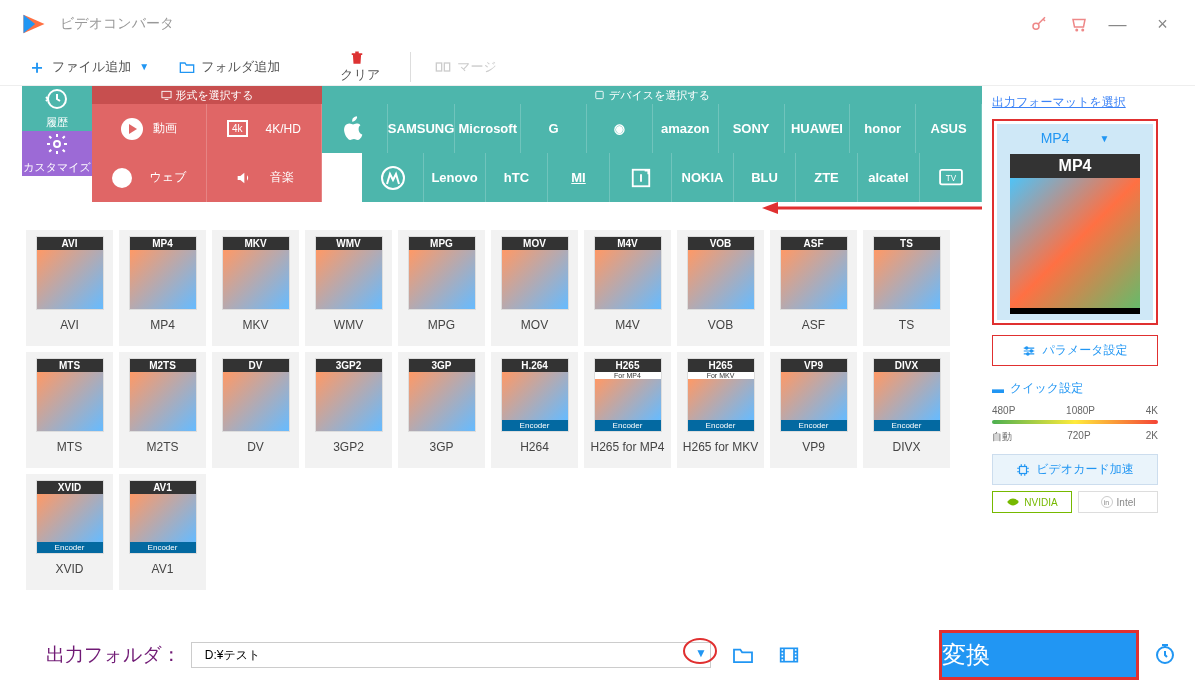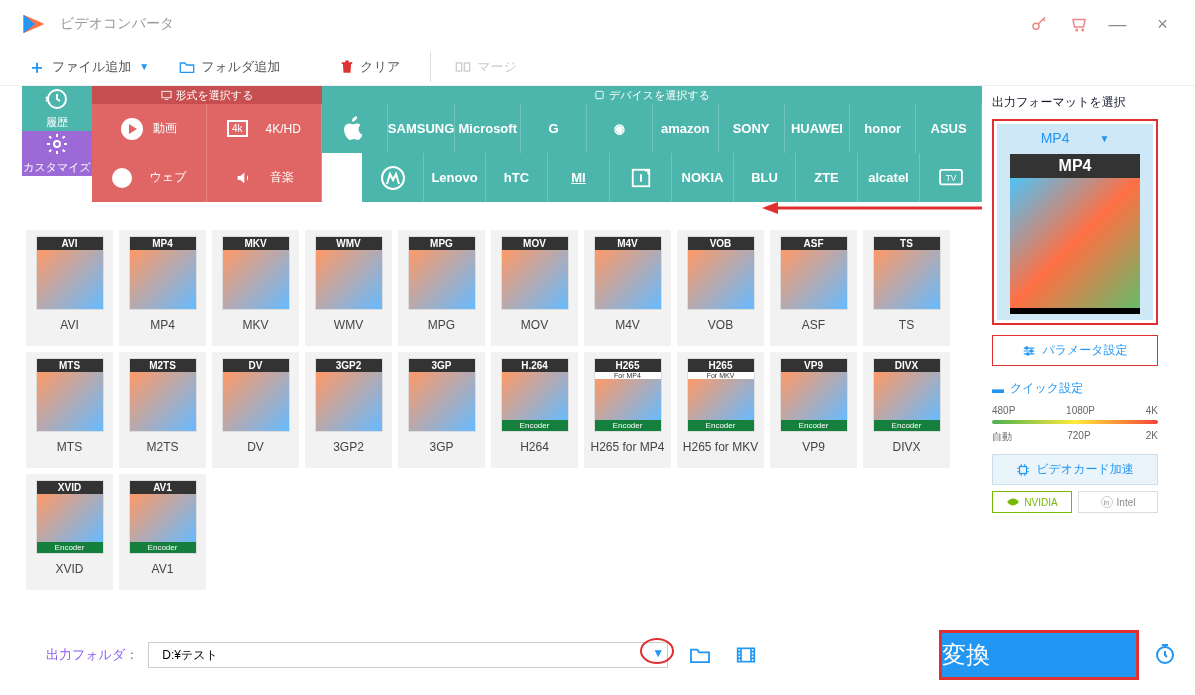--- a/index.html
+++ b/index.html
@@ -45,25 +45,25 @@
   .brand { color: #fff; font-weight: bold; font-size: 13px; }
   
   .arrow-overlay { position: relative; height: 16px; margin-top: 4px; }
   .red-arrow { position: absolute; right: 0; top: -8px; }
   
   .format-grid { display: flex; flex-wrap: wrap; gap: 6px; padding: 8px 4px; }
   .fmt-item { width: 87px; height: 116px; background: #f2f2f2; display: flex; flex-direction: column; align-items: center; padding-top: 6px; cursor: pointer; }
   .fmt-thumb { width: 68px; height: 74px; background: #fff; border: 1px solid #ddd; position: relative; display:flex; flex-direction:column; }
   .fmt-label-bar { background: #333; color: #fff; font-size: 10px; text-align: center; padding: 1px 0; font-weight: bold; }
   .fmt-body { flex:1; background: linear-gradient(135deg,#f96 0%,#6bf 100%); position:relative; }
-  .fmt-enc { background:#15803d; color:#fff; font-size:8px; text-align:center; padding:1px 0; }
+  .fmt-enc { background:#0369a1; color:#fff; font-size:8px; text-align:center; padding:1px 0; }
   .fmt-name { margin-top: 8px; font-size: 12px; color: #444; }
   
   .right-panel { width: 194px; padding: 8px 18px 0 10px; }
-  .rp-title { font-size: 12px; color: #0f172a; margin-bottom: 8px; }
+  .rp-title { font-size: 12px; color: #3b82f6; margin-bottom: 8px; text-decoration: underline; }
   .preview-box { border: 2px solid #e03030; padding: 3px; }
   .preview-inner { background: #cfe8f7; padding: 6px; text-align: center; }
   .preview-sel { color: #2196f3; font-size: 14px; display:flex; align-items:center; justify-content:center; gap:30px; margin-bottom: 8px; cursor:pointer;}
   .preview-tri { color:#2196f3; font-size:10px;}
   .preview-thumb { width: 130px; height: 160px; margin: 0 auto; background:#000; position:relative; }
   .preview-thumb .bar { background:#333; color:#fff; font-weight:bold; font-size:16px; padding:3px 0; }
   .preview-thumb .img { height: 130px; background: linear-gradient(135deg, #4fc3f7 0%, #ff7043 50%, #66bb6a 100%); }
   
   .param-btn { margin-top: 10px; border:1px solid #e03030; padding:6px; text-align:center; color:#2196f3; cursor:pointer; display:flex; align-items:center; justify-content:center; gap:6px; font-size:12px;}
   
@@ -71,21 +71,21 @@
   .quick-scale { margin-top:8px; font-size:10px; color:#666; }
   .quick-row { display:flex; justify-content:space-between; margin-bottom:2px;}
   .quick-bar { height:4px; background:linear-gradient(90deg,#4caf50,#ffeb3b,#f44336); border-radius:2px; margin:4px 0 6px;}
   
   .gpu-btn { margin-top:10px; border:1px solid #cde; background:#eaf4fb; padding:6px; text-align:center; color:#2196f3; cursor:pointer; display:flex; align-items:center; justify-content:center; gap:6px; font-size:12px;}
   .gpu-row { display:flex; gap:6px; margin-top:6px;}
   .gpu-chip { flex:1; border:1px solid #ddd; padding:4px 6px; font-size:10px; color:#888; display:flex; align-items:center; justify-content:center; gap:4px;}
   .gpu-chip.nv { color:#76b900; border-color:#76b900;}
   
   .footer { position:absolute; bottom:0; left:0; right:0; height:80px; display:flex; align-items:center; padding:0 18px 0 46px; }
-  .out-label { font-size:13px; color:#8b5cf6; margin-right:10px;}
+  .out-label { font-size:19px; color:#701a75; margin-right:10px;}
   .out-input-wrap { position:relative; flex:0 0 520px; }
   .out-input { width:100%; height:26px; border:1px solid #ccc; padding:0 28px 0 13px; font-size:12px; }
   .out-drop { position:absolute; right:4px; top:4px; color:#2196f3; cursor:pointer;}
   .drop-circle { position:absolute; right:-6px; top:-4px; width:34px; height:26px; border:2px solid #e03030; border-radius:50%;}
   .foot-icon { width:28px; height:28px; margin-left:18px; color:#2196f3; cursor:pointer; display:flex; align-items:center; justify-content:center;}
   .convert-btn { margin-left:auto; width:200px; height:50px; background:#2196f3; border:3px solid #e03030; color:#fff; font-size:24px; display:flex; align-items:center; justify-content:flex-start; cursor:pointer;}
   .clock-icon { margin-left:14px; color:#2196f3; cursor:pointer;}
 
   .play-circle { width:22px; height:22px; border-radius:50%; background:#fff; display:flex; align-items:center; justify-content:center;}
   .play-circle::after{content:''; border-left:8px solid #e06666; border-top:5px solid transparent; border-bottom:5px solid transparent; margin-left:2px;}
@@ -123,21 +123,21 @@
     <span class="plus">＋</span>
     <span>ファイル追加</span>
     <span class="drop-arrow">▼</span>
   </div>
   <div class="tb-item">
     <svg class="folder-ic" width="16" height="14" viewBox="0 0 24 20" fill="none" stroke="#2196f3" stroke-width="2">
         <path d="M2 4h7l2 3h11v11H2z"></path>
       </svg>
     <span>フォルダ追加</span>
   </div>
-  <div class="tb-item" style="margin-left:30px;">
+  <div class="tb-item" style="margin-left:30px;flex-direction:column;">
     <svg class="trash-ic" width="14" height="16" viewBox="0 0 24 24" fill="#d33">
         <path d="M5 7h14l-1 15H6zM3 4h18v3H3zM9 1h6v3H9z"></path>
       </svg>
     <span>クリア</span>
   </div>
   <div class="tb-sep"></div>
   <div class="tb-item disabled">
     <svg class="merge-ic" width="16" height="14" viewBox="0 0 24 20" fill="none" stroke="#ccc" stroke-width="2">
         <rect x="2" y="4" width="8" height="12"></rect>
         <rect x="14" y="4" width="8" height="12"></rect>

